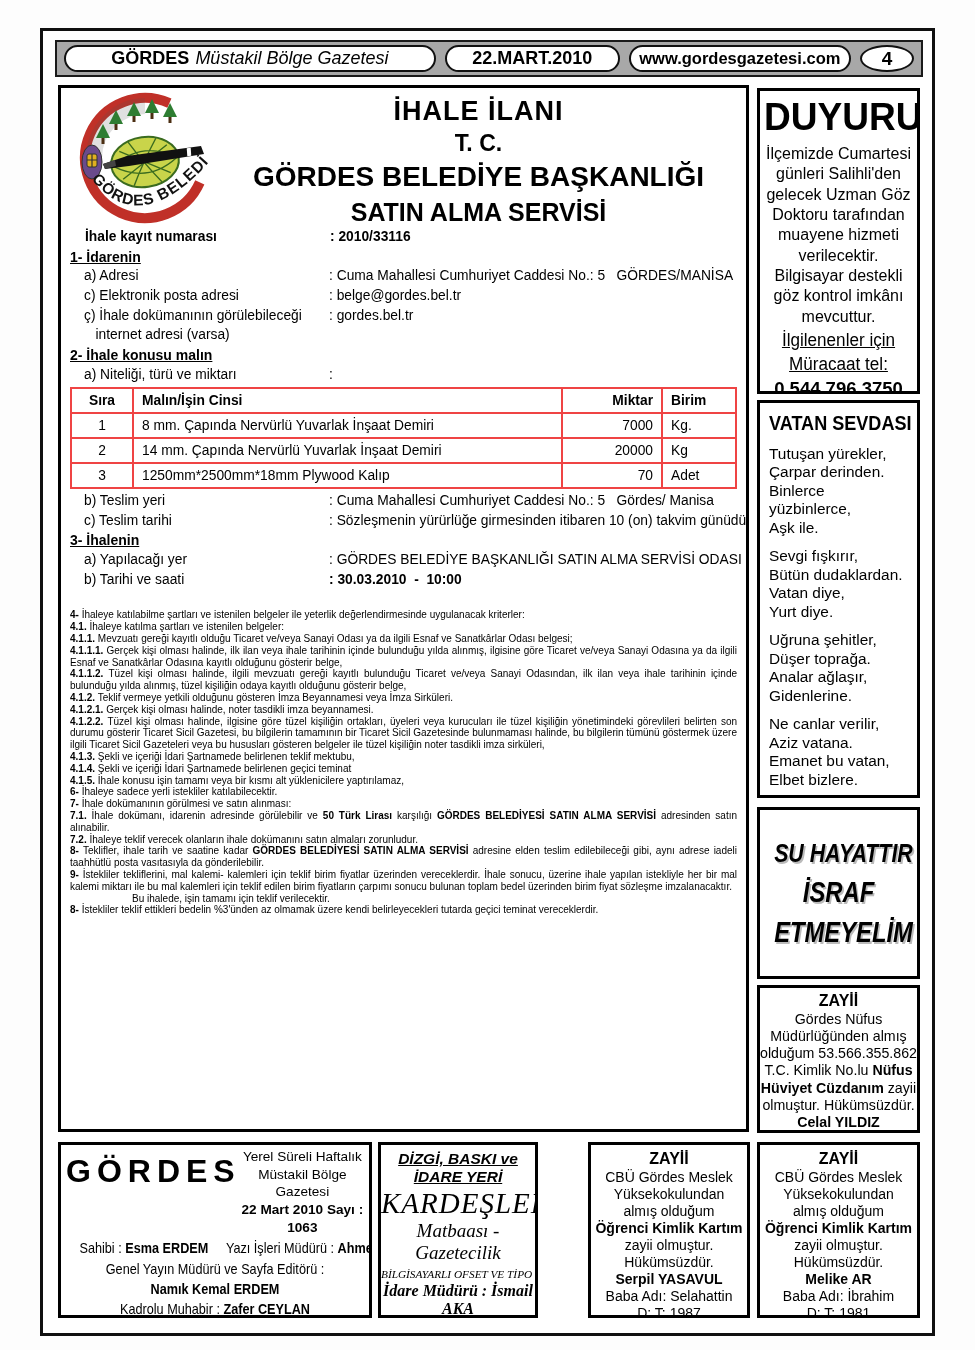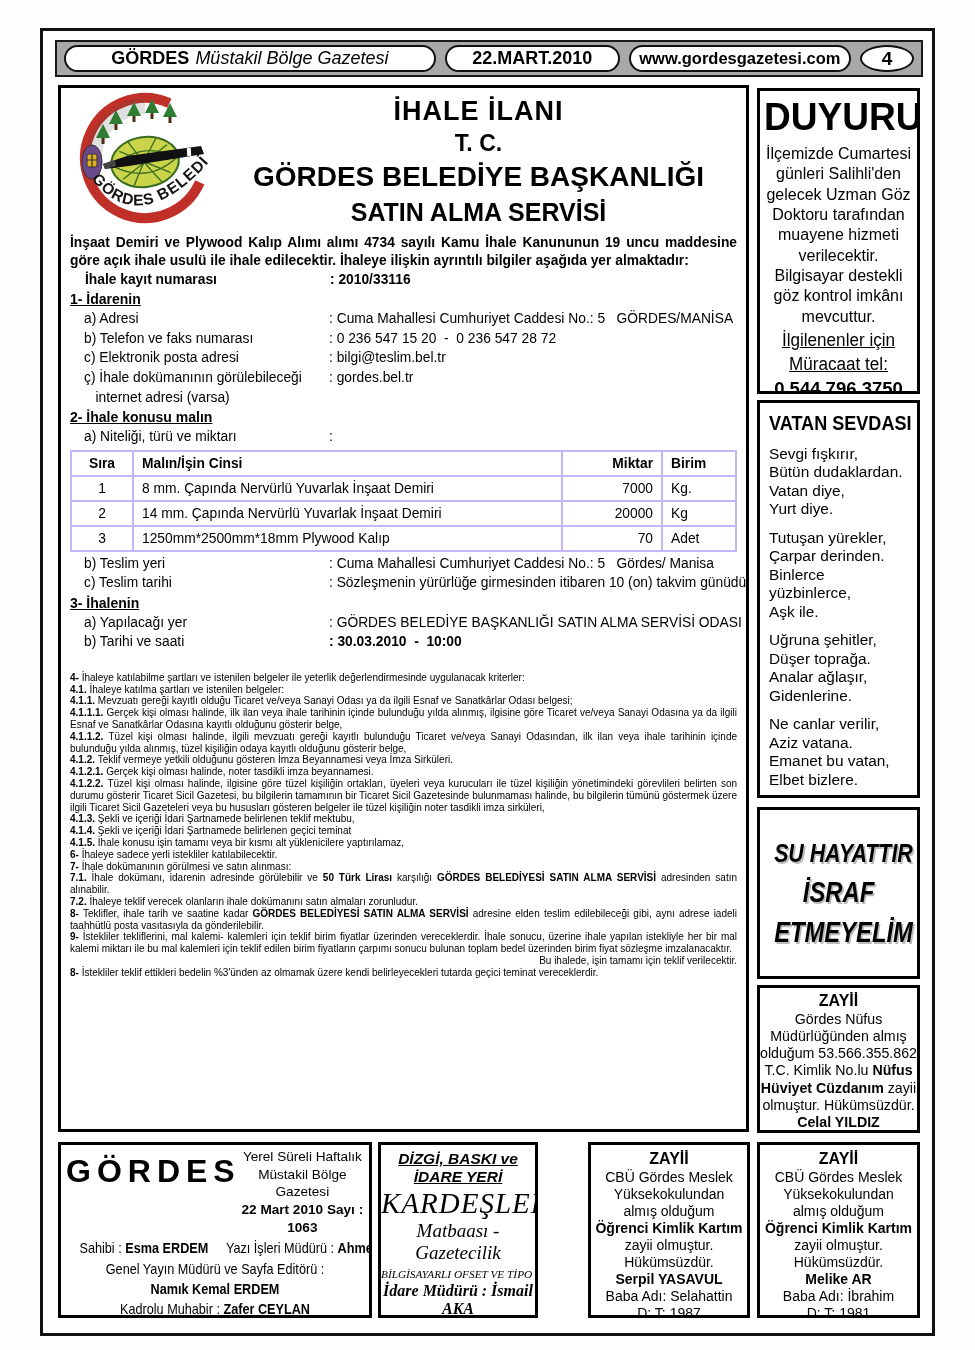--- a/index.html
+++ b/index.html
@@ -30,28 +30,28 @@
   .t4{font-size:25px;font-weight:bold;margin-top:5px;}
   .intro{font-weight:bold;font-size:13.8px;line-height:1.3;text-align:justify;margin-top:7px;}
   .kv-row{display:flex;font-size:13.8px;line-height:1.42;}
   .kv-label{width:245px;flex:none;padding-left:14px;white-space:nowrap;}
   .kv-row.flush .kv-label{padding-left:15px;font-weight:bold;}
   .kv-row.flush .kv-value{font-weight:bold;}
   .kv-value{flex:1;white-space:nowrap;}
   .kv-value.vb{font-weight:bold;}
   .sec-h{font-weight:bold;text-decoration:underline;font-size:14px;line-height:1.35;margin-top:1px;}
   table.tender{width:100%;border-collapse:collapse;border:2.5px solid #000;margin:3px 0 2px;font-size:13.8px;}
-  table.tender th,table.tender td{border:2px solid #c4b5fd;padding:1.5px 8px;height:20px;}
+  table.tender th,table.tender td{border:2px solid #ef4444;padding:1.5px 8px;height:20px;}
   table.tender th{text-align:left;}
   table.tender .c0{width:44px;text-align:center;}
   table.tender .c2{width:82px;text-align:right;}
   table.tender .c3{width:56px;text-align:left;}
   .paras{font-size:10px;line-height:1.18;text-align:justify;margin-top:20px;}
   .paras .rich-line.gap{margin-top:15px;}
-  .paras .rich-line.indent{text-indent:62px;text-align:right;}
+  .paras .rich-line.indent{text-indent:62px;text-align:left;}
 
   
   .sbox{position:absolute;left:757px;width:163px;border:3px solid #000;box-sizing:border-box;
         background:#fff;text-align:center;overflow:hidden;}
   .duyuru{top:88px;height:306px;}
   .duyuru-title{font-size:39px;font-weight:bold;transform:scaleX(.95);white-space:nowrap;margin-top:4px;}
   .duyuru-body{font-size:16px;line-height:1.27;padding:5px 2px 0;}
   .duyuru-link{font-size:18px;text-decoration:underline;margin-top:3px;transform:scaleX(.95);white-space:nowrap;}
   .duyuru-phone{font-size:18.5px;font-weight:bold;margin-top:3px;white-space:nowrap;}
   .vatan{top:400px;height:398px;text-align:left;padding:6px 9px;}
@@ -141,40 +141,35 @@
     </text>
   </svg>
 
   <div class="titles">
     <div class="t1">İHALE İLANI</div>
     <div class="t2">T. C.</div>
     <div class="t3">GÖRDES BELEDİYE BAŞKANLIĞI</div>
     <div class="t4">SATIN ALMA SERVİSİ</div>
   </div>
 
-  <div class="intro">İnşaat Demiri ve Plywood Kalıp Alımı alımı 4734 sayılı Kamu İhale Kanununun 19 uncu maddesine göre açık ihale usulü ile ihale edilecektir. İhaleye ilişkin ayrıntılı bilgiler aşağıda yer almaktadır:</div>
 
   <div class="kv-row flush">
     <span class="kv-label">İhale kayıt numarası</span>
     <span class="kv-value">: 2010/33116</span>
   </div>
 
   <div class="sec-h">1- İdarenin</div>
   <div>
       <div class="kv-row">
         <span class="kv-label">a) Adresi</span>
         <span class="kv-value">: Cuma Mahallesi Cumhuriyet Caddesi No.: 5&nbsp;&nbsp;&nbsp;GÖRDES/MANİSA</span>
       </div>
       <div class="kv-row">
-        <span class="kv-label">b) Telefon ve faks numarası</span>
-        <span class="kv-value">: 0 236 547 15 20&nbsp; - &nbsp;0 236 547 28 72</span>
-      </div>
-      <div class="kv-row">
         <span class="kv-label">c) Elektronik posta adresi</span>
-        <span class="kv-value">: bilgi@teslim.bel.tr</span>
+        <span class="kv-value">: belge@gordes.bel.tr</span>
       </div>
       <div class="kv-row">
         <span class="kv-label">ç) İhale dokümanının görülebileceği</span>
         <span class="kv-value">: gordes.bel.tr</span>
       </div>
       <div class="kv-row">
         <span class="kv-label">&nbsp;&nbsp;&nbsp;internet adresi (varsa)</span>
         <span class="kv-value"></span>
       </div>
     </div>
@@ -269,30 +264,30 @@
   <div class="duyuru-body">İlçemizde Cumartesi günleri Salihli'den gelecek Uzman Göz Doktoru tarafından muayene hizmeti verilecektir. Bilgisayar destekli göz kontrol imkânı mevcuttur.</div>
   <div class="duyuru-link">İlgilenenler için</div>
   <div class="duyuru-link">Müracaat tel:</div>
   <div class="duyuru-phone">0 544 796 3750</div>
 </div>
 
 <div class="sbox vatan">
   <div class="vatan-title">VATAN SEVDASI</div>
   <div>
       <div class="stanza">
+        <div>Tutuşan yürekler,</div>
+        <div>Çarpar derinden.</div>
+        <div>Binlerce yüzbinlerce,</div>
+        <div>Aşk ile.</div>
+      </div>
+      <div class="stanza">
         <div>Sevgi fışkırır,</div>
         <div>Bütün dudaklardan.</div>
         <div>Vatan diye,</div>
         <div>Yurt diye.</div>
-      </div>
-      <div class="stanza">
-        <div>Tutuşan yürekler,</div>
-        <div>Çarpar derinden.</div>
-        <div>Binlerce yüzbinlerce,</div>
-        <div>Aşk ile.</div>
       </div>
       <div class="stanza">
         <div>Uğruna şehitler,</div>
         <div>Düşer toprağa.</div>
         <div>Analar ağlaşır,</div>
         <div>Gidenlerine.</div>
       </div>
       <div class="stanza">
         <div>Ne canlar verilir,</div>
         <div>Aziz vatana.</div>

